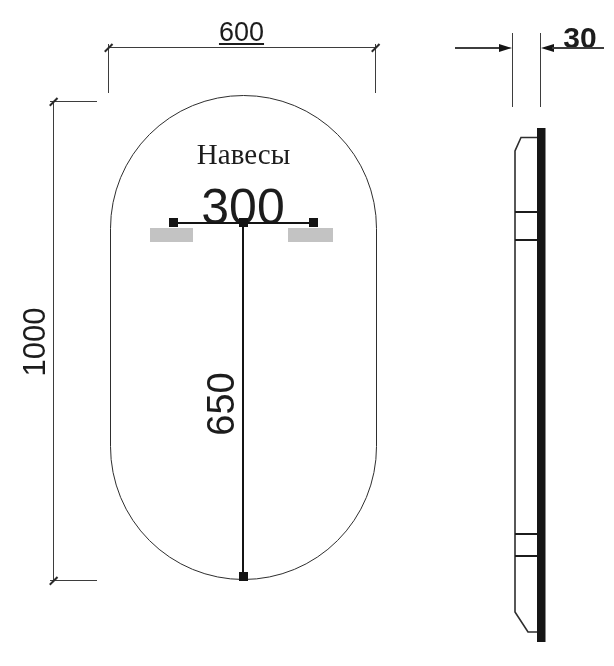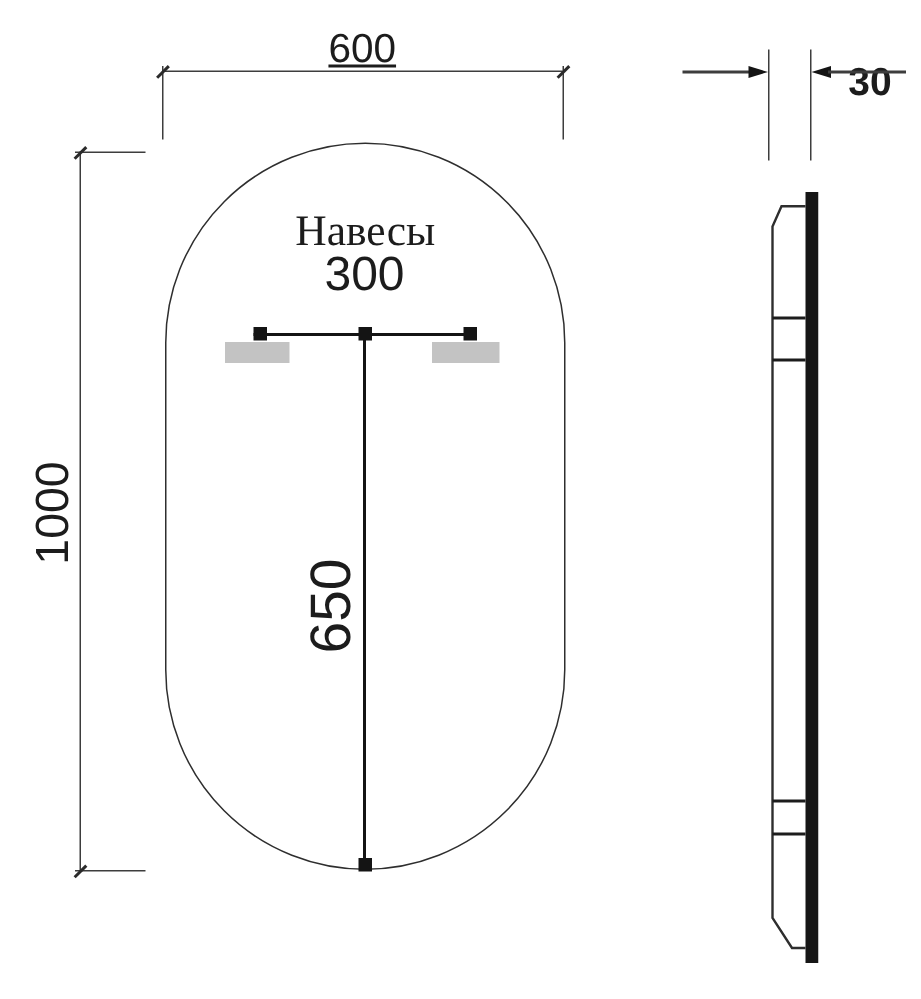--- a/index.html
+++ b/index.html
@@ -54,21 +54,21 @@
     <div>
       <div class="dimtext rot" style="left:-31px;top:324px;width:132px;font-size:31px;">1000</div>
       <div class="vline" style="left:52.5px;top:101px;height:479px;"></div>
       <div class="hline" style="left:50px;top:100.5px;width:47px;"></div>
       <div class="hline" style="left:50px;top:579.5px;width:47px;"></div>
       <div class="tick" style="left:48px;top:100.5px;"></div>
       <div class="tick" style="left:48px;top:579.5px;"></div>
     </div>
 
     <div>
-      <div class="dimtext" style="left:163px;top:164px;width:160px;font-size:32px;">300</div>
+      <div class="dimtext" style="left:163px;top:178px;width:160px;font-size:50px;">300</div>
       <div class="thick-h" style="left:169px;top:221.5px;width:148px;"></div>
       <div class="sq" style="left:168.5px;top:218px;"></div>
       <div class="sq" style="left:238.5px;top:218px;"></div>
       <div class="sq" style="left:308.5px;top:218px;"></div>
     </div>
 
     <div>
       <div class="dimtext rot" style="left:156px;top:388px;width:130px;height:32px;font-size:38px;line-height:32px;">650</div>
       <div class="thick-v" style="left:242px;top:224px;height:353px;"></div>
       <div class="sq" style="left:238.5px;top:572px;"></div>
@@ -83,21 +83,21 @@
       <path d="M 42 17.5 L 26 17.5 L 20 31 L 20 492 L 33 512 L 42 512" fill="none" stroke="#2e2e2e" stroke-width="1.6"></path>
 
       <line x1="20" y1="92" x2="42" y2="92" stroke="#1c1c1c" stroke-width="2"></line>
       <line x1="20" y1="120" x2="42" y2="120" stroke="#1c1c1c" stroke-width="2"></line>
 
       <line x1="20" y1="414" x2="42" y2="414" stroke="#1c1c1c" stroke-width="2"></line>
       <line x1="20" y1="436" x2="42" y2="436" stroke="#1c1c1c" stroke-width="2"></line>
     </svg>
 
     <div>
-      <div class="dimtext" style="left:556px;top:39px;width:48px;font-size:26px;font-weight:bold;">30</div>
+      <div class="dimtext" style="left:556px;top:21px;width:48px;font-size:30px;font-weight:bold;">30</div>
       <div class="hline" style="left:455px;top:47.2px;width:47px;height:1.8px;"></div>
       <div class="arrow-right" style="left:499px;top:43.5px;"></div>
       <div class="vline" style="left:511.5px;top:33px;height:74px;"></div>
       <div class="vline" style="left:539.5px;top:33px;height:74px;"></div>
       <div class="arrow-left" style="left:540.5px;top:43.5px;"></div>
       <div class="hline" style="left:552px;top:47.2px;width:52px;height:1.8px;"></div>
     </div>
   </div>
 
 </div>

